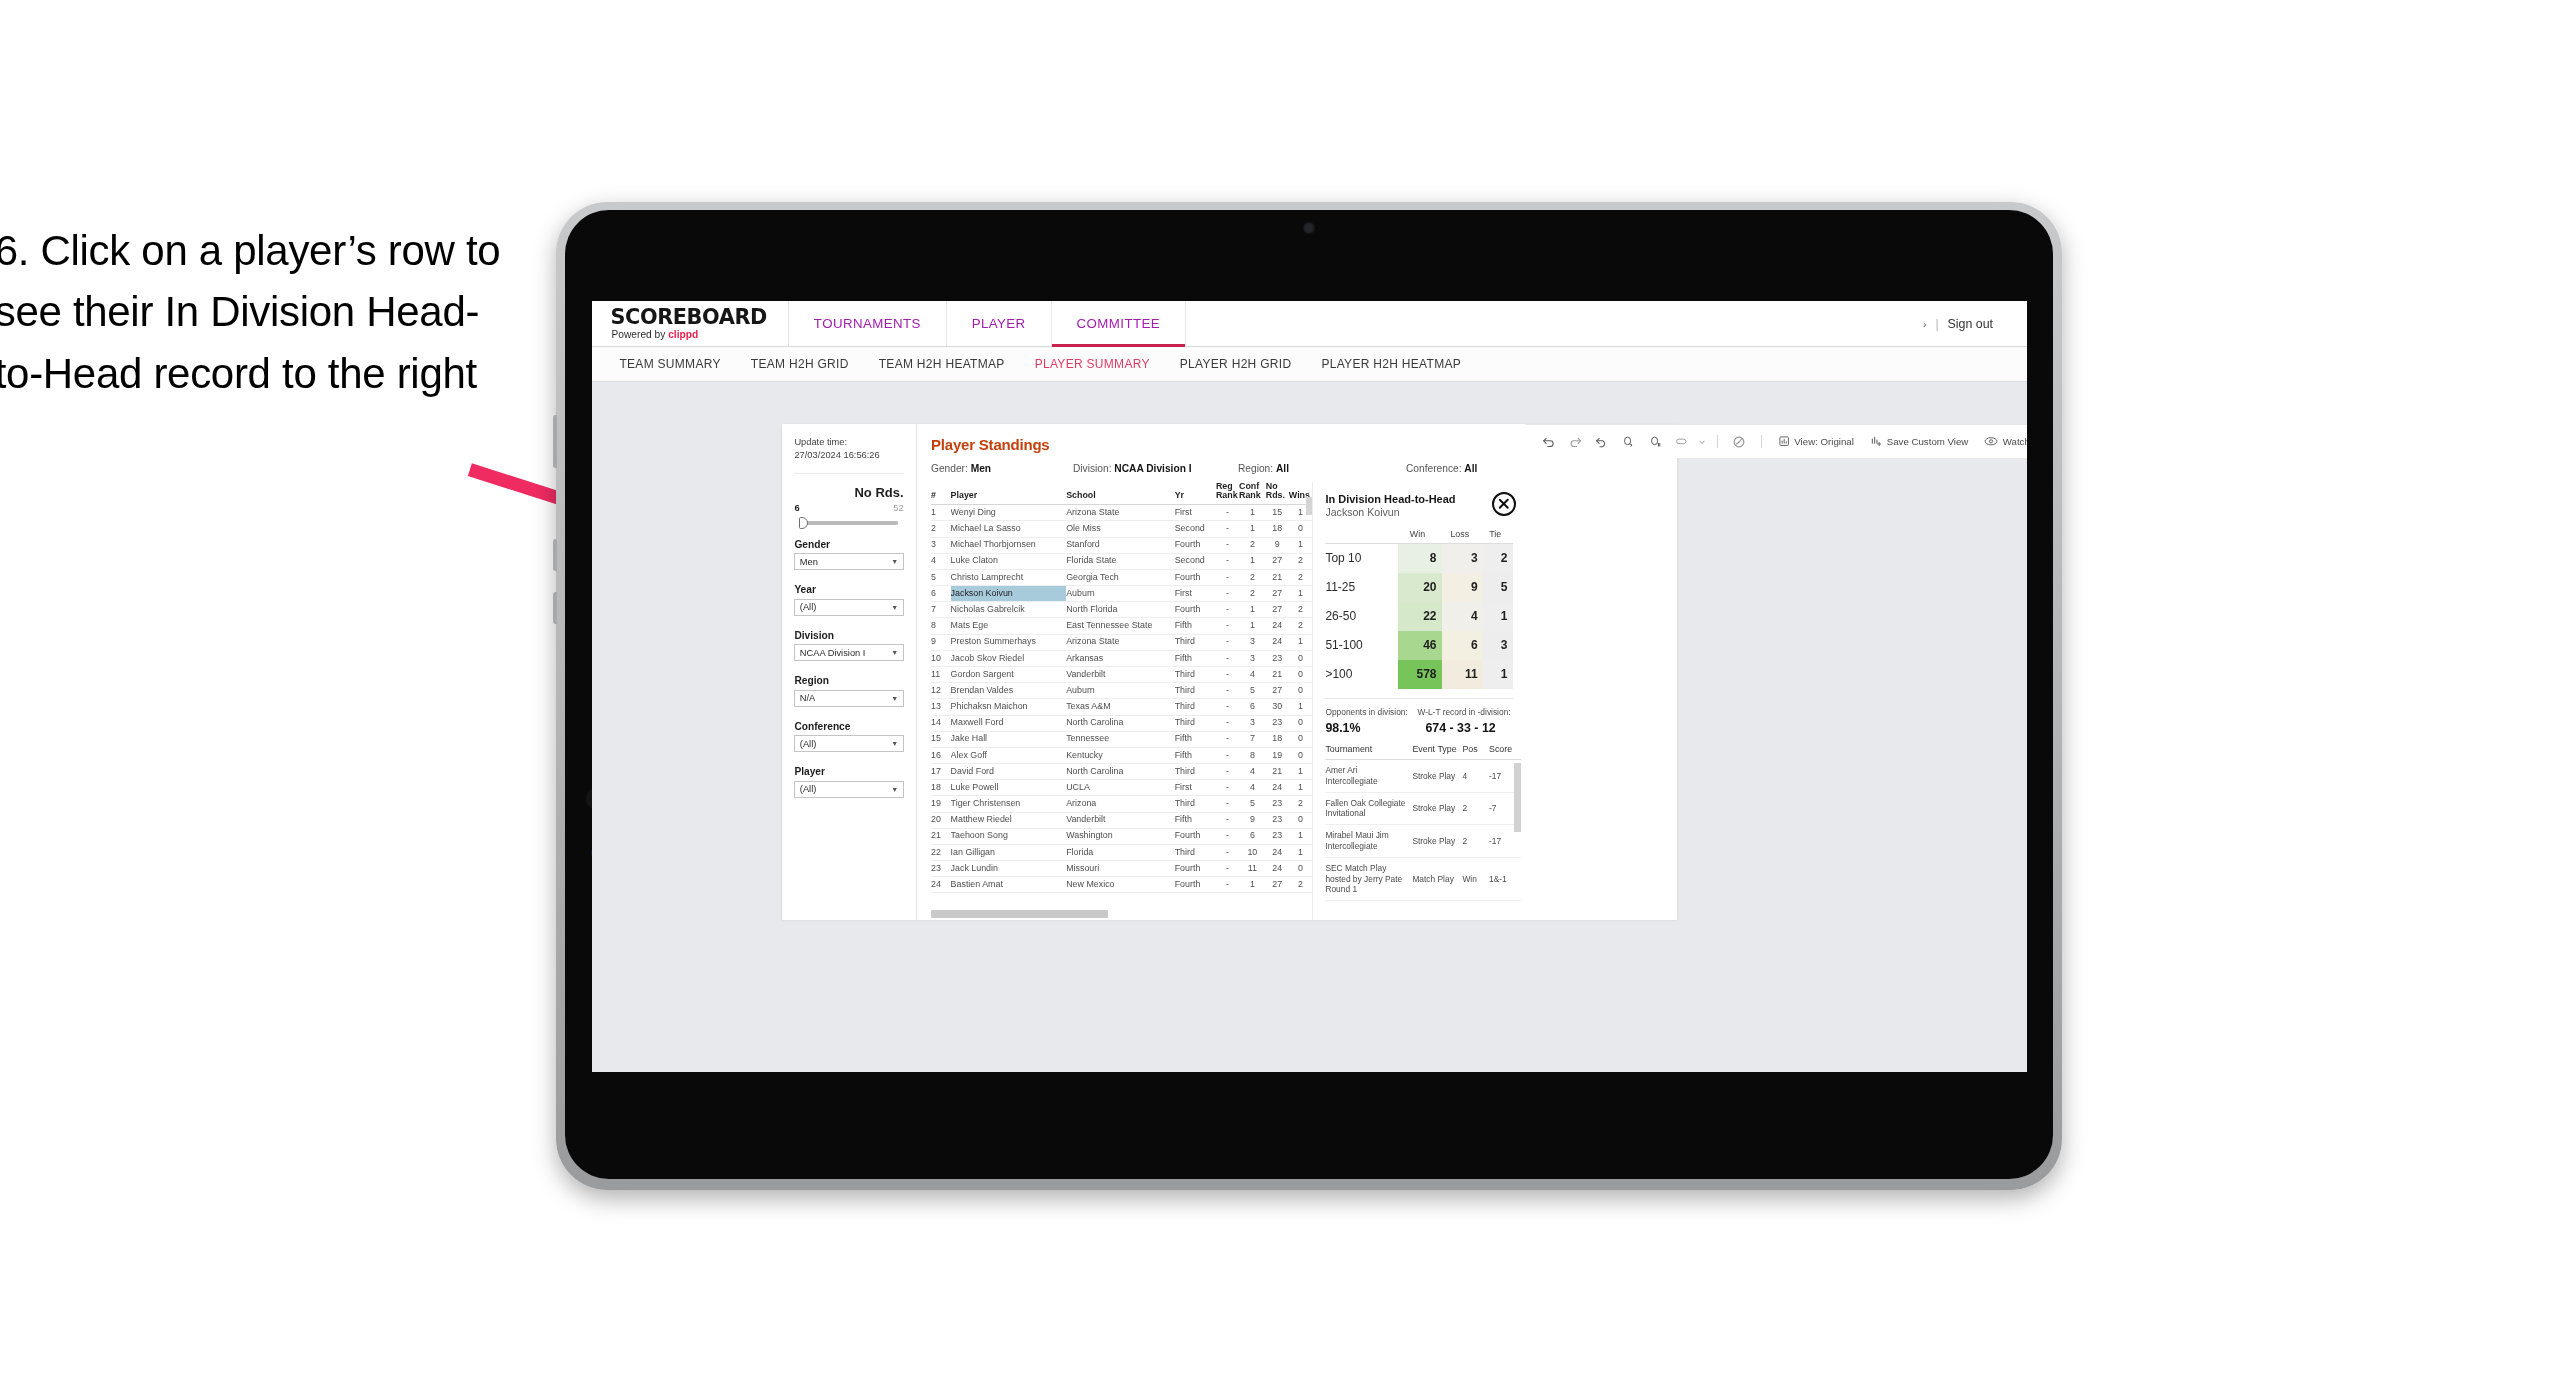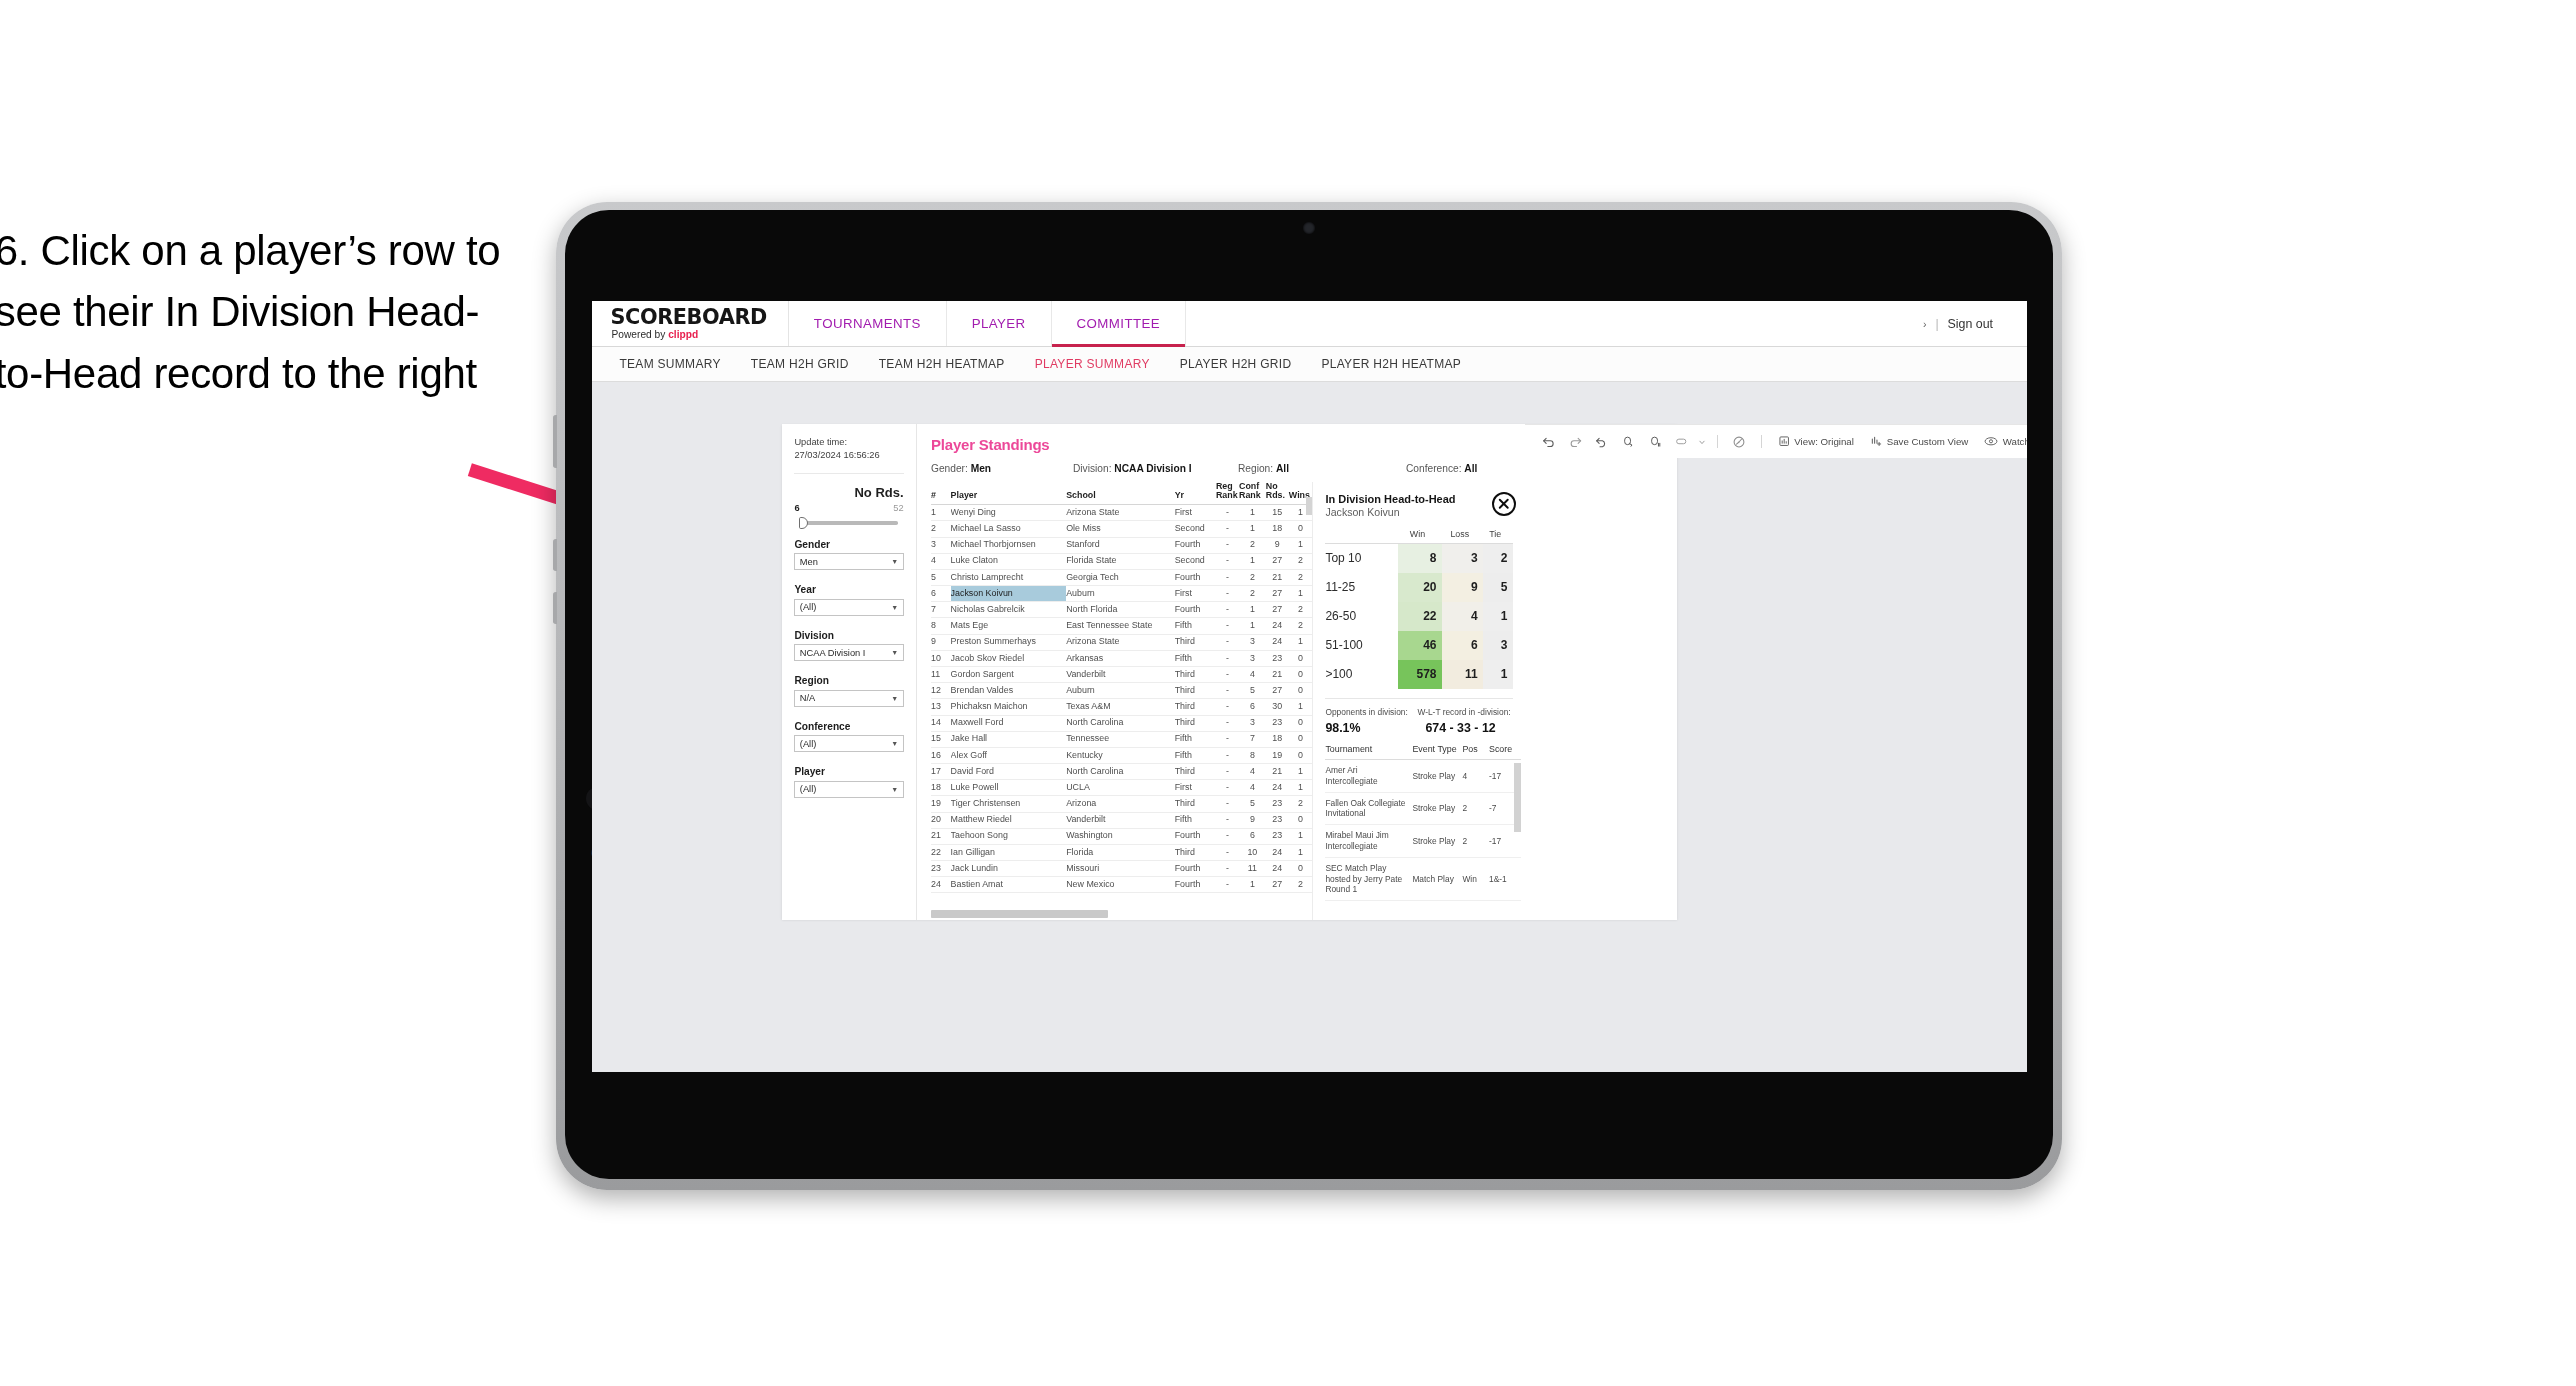--- a/index.html
+++ b/index.html
@@ -150,21 +150,21 @@
   .filter-select {
     width:100%; height:17px; border:0.9px solid #c4c4c4; background:#fff;
     display:flex; align-items:center; justify-content:space-between;
     padding: 0 4.4px; font-size: 9.3px; color:#2a2a2a; cursor:pointer;
   }
   .filter-select .caret { color:#555; font-size:7px; }
 
   
   #standings { flex:1; min-width:0; display:flex; flex-direction:column; background:#fff; }
   #standings-head { padding: 11.5px 0 0 14px; }
-  #standings-title { font-weight:700; font-size:15px; color:#ec4899; letter-spacing:-0.2px; }
+  #standings-title { font-weight:700; font-size:15px; color:#c2410c; letter-spacing:-0.2px; }
   #standings-filters { display:flex; margin-top: 10.6px; font-size:10.2px; color:#575757; }
   #standings-filters > div { }
   #standings-filters b { color:#141414; }
   .sf-1 { width: 142px; } .sf-2 { width: 165px; } .sf-3 { width: 168px; }
 
   #standings-body { flex:1; display:flex; min-height:0; margin-top: 8px; }
   #table-wrap { flex:1; min-width:0; overflow:hidden; position:relative; padding-left:14px; }
   table.pt { border-collapse: collapse; width: 381px; table-layout: fixed; }
   table.pt th {
     font-size: 8.9px; color:#1f1f1f; font-weight:700; text-align:left;

